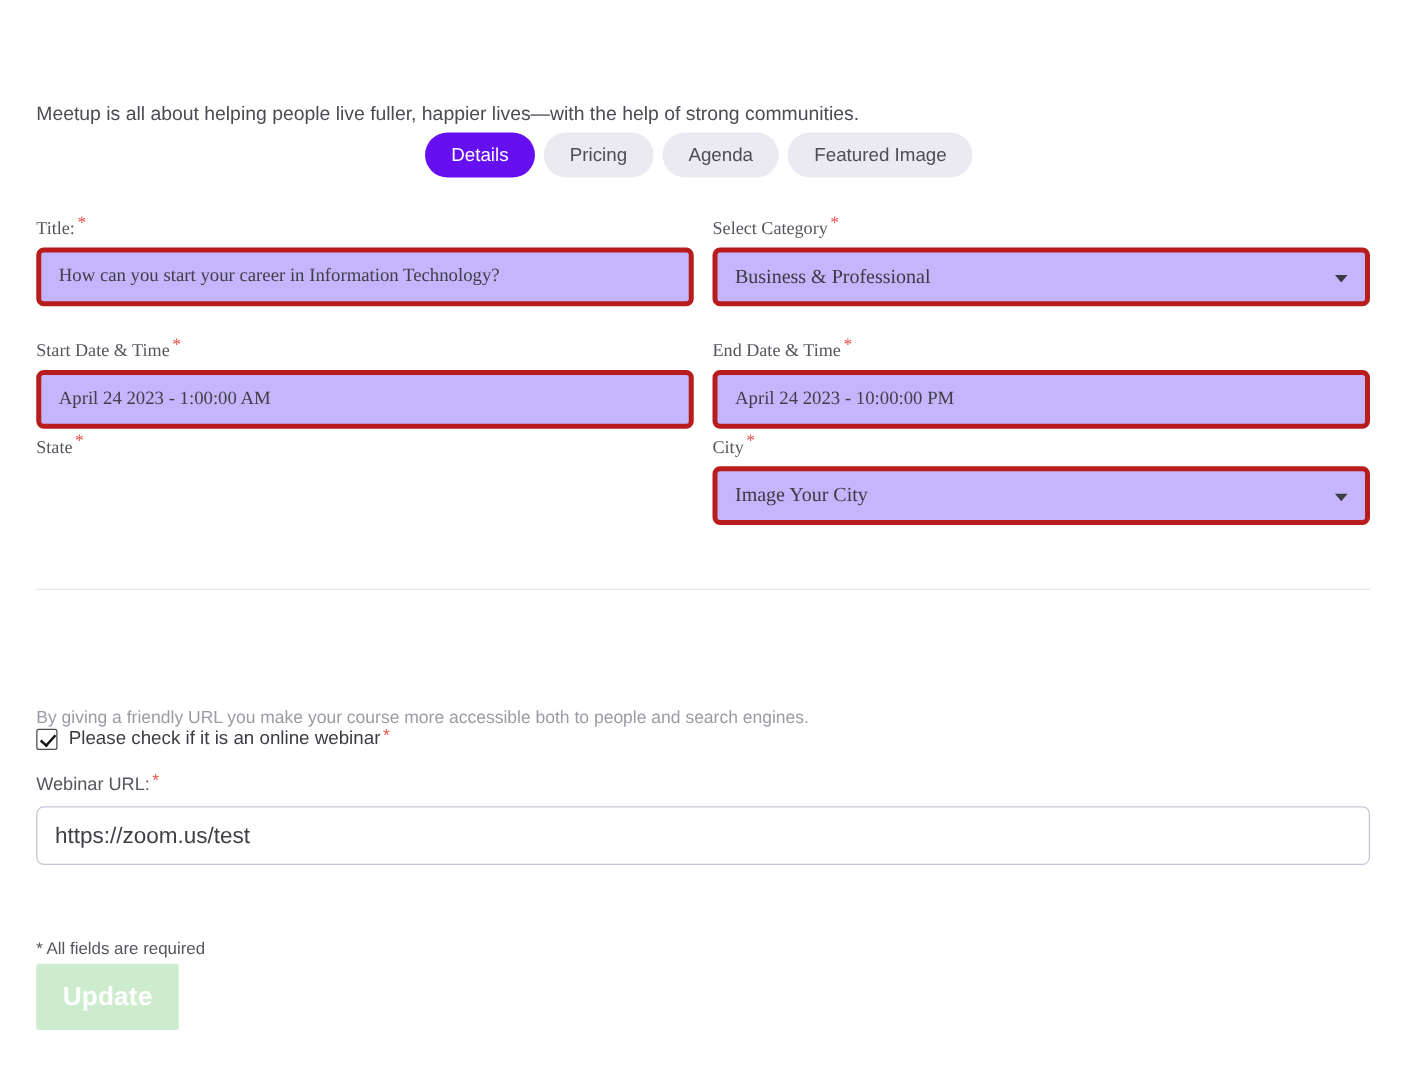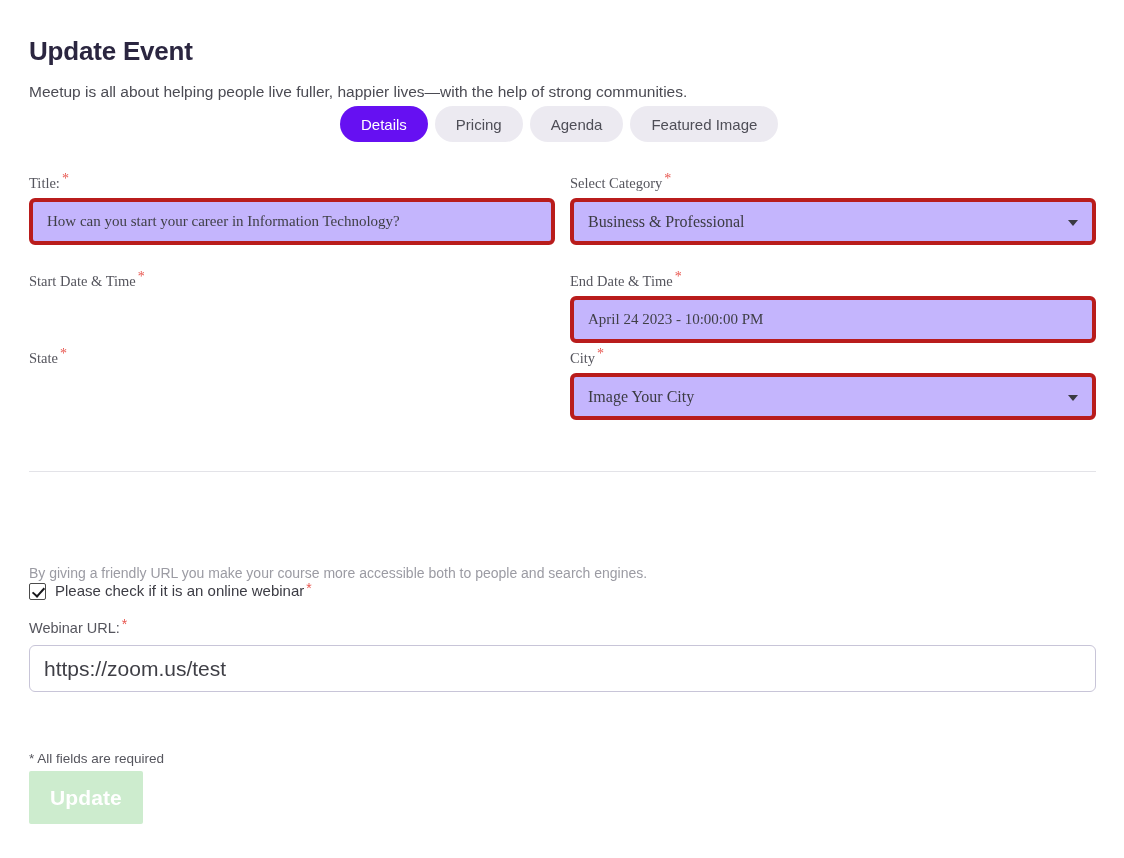--- a/index.html
+++ b/index.html
@@ -196,21 +196,21 @@
     position: absolute;
     left: 29px; top: 645px;
     width: 1067px;
     height: 47px;
     border: 1px solid #c8c5d8;
     border-radius: 6px;
     background: #fff;
     display: flex;
     align-items: center;
     padding: 0 14px;
-    font-size: 21px;
+    font-size: 18px;
     color: #3f3f46;
     cursor: text;
   }
 
   
   .required-note {
     position: absolute;
     left: 29px; top: 735px;
     font-size: 13.5px;
     color: #55555d;
@@ -233,21 +233,20 @@
     align-items: center;
     justify-content: center;
     letter-spacing: 0.1px;
   }
 </style>
 </head>
 <body>
 
 <div class="page">
 
-  <h1 class="page-title">Update Event</h1>
   <p class="page-subtitle">Meetup is all about helping people live fuller, happier lives—with the help of strong communities.</p>
 
   <div class="tabs">
     <button class="tab active">Details</button>
     <button class="tab">Pricing</button>
     <button class="tab">Agenda</button>
     <button class="tab">Featured Image</button>
   </div>
 
   <div class="form-grid">
@@ -262,20 +261,23 @@
     <div class="field r1">
       <label class="field-label"><span>Select Category</span><span class="req">*</span></label>
       <div class="control select">
         <span class="value">Business &amp; Professional</span>
         <span class="caret"></span>
       </div>
     </div>
 
     <div class="field r2">
       <label class="field-label"><span>Start Date &amp; Time</span><span class="req">*</span></label>
+      <div class="control">
+        <span>April 24 2023 - 1:00:00 AM</span>
+      </div>
     </div>
 
     <div class="field r2">
       <label class="field-label"><span>End Date &amp; Time</span><span class="req">*</span></label>
       <div class="control">
         <span>April 24 2023 - 10:00:00 PM</span>
       </div>
     </div>
 
     <div class="field r3">

